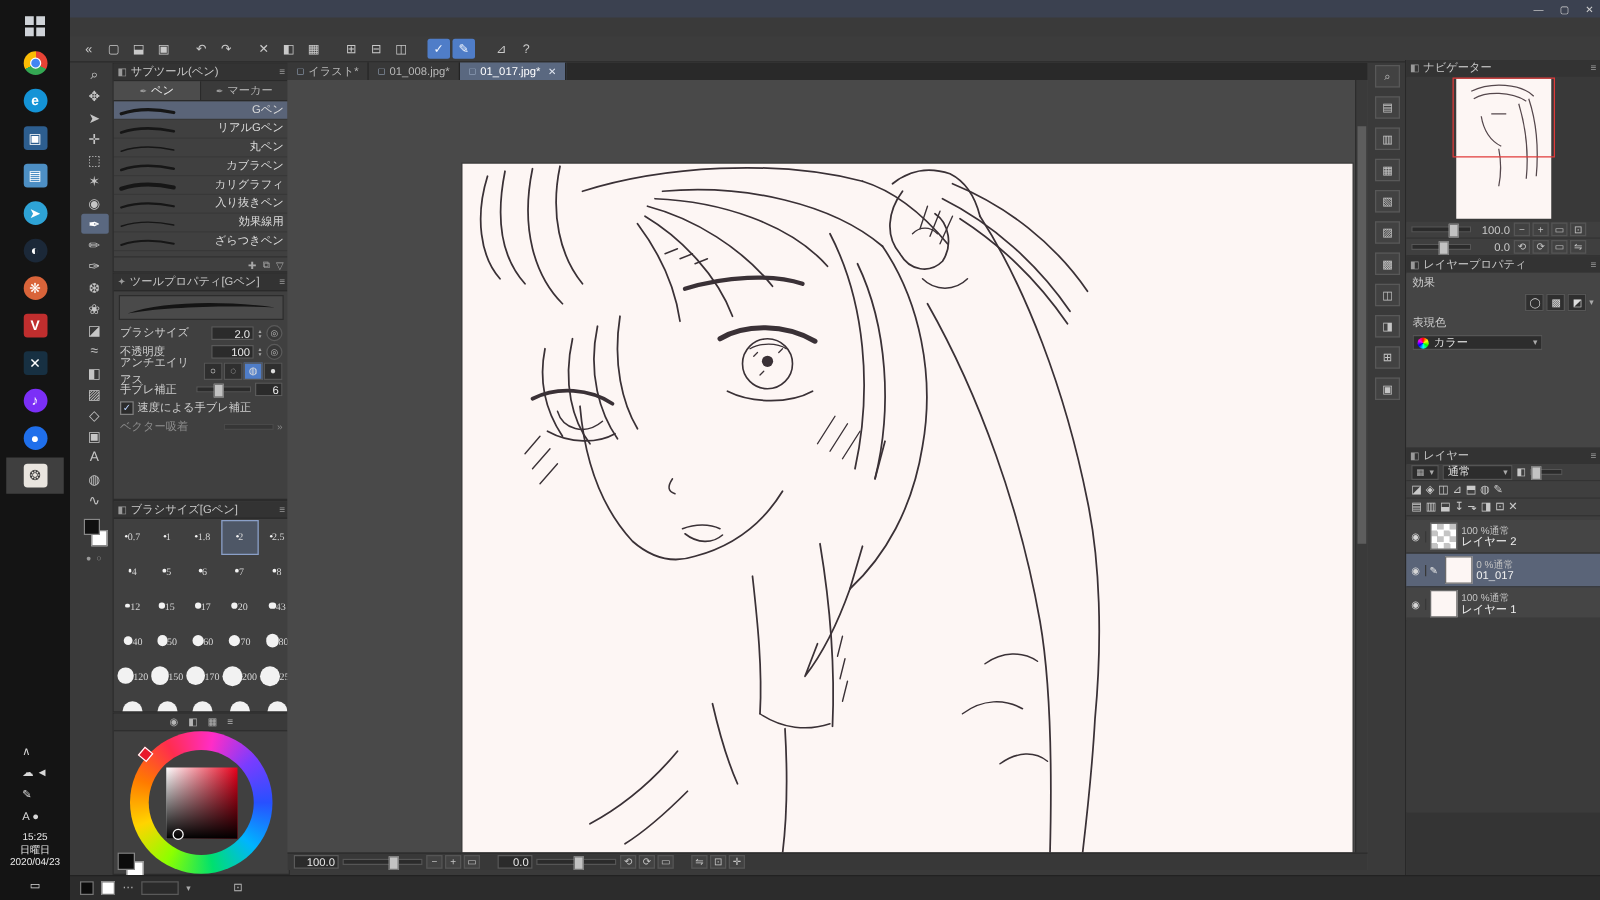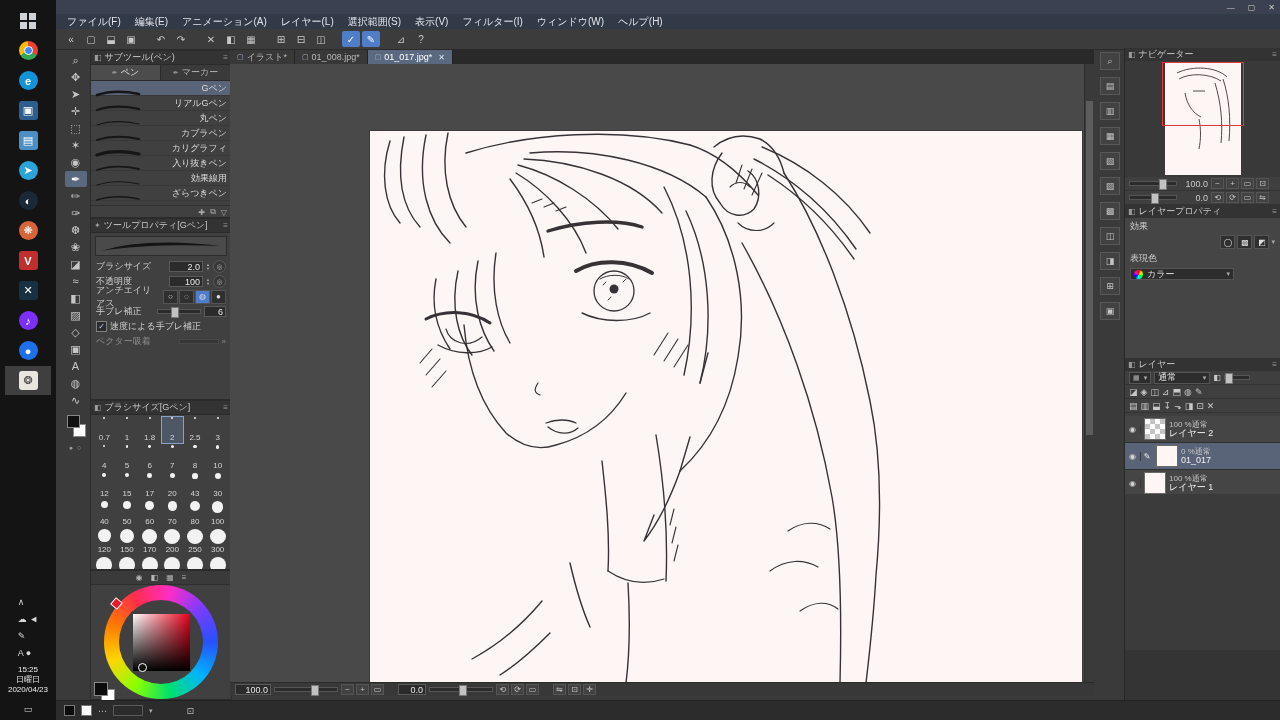--- a/index.html
+++ b/index.html
@@ -53,21 +53,21 @@
   .hdr{height:13px;background:#333;border-bottom:1px solid #2a2a2a;display:flex;align-items:center;
        font-size:9px;color:#c9c9c9;padding:0 3px;gap:3px;white-space:nowrap;overflow:hidden;}
   .hico{font-size:8px;color:#9a9a9a;}
   .hsp{flex:1;}
   #st-tabs{display:flex;height:15px;background:#353535;border-bottom:1px solid #2a2a2a;}
   .st-tab{flex:1;display:flex;align-items:center;justify-content:center;gap:3px;font-size:9px;color:#b5b5b5;
           background:#3a3a3a;border-right:1px solid #2a2a2a;}
   .st-tab.act{background:#4c4c4c;color:#ececec;}
   .st-tab .hico{font-size:7px;}
   #st-list{height:124px;overflow:hidden;}
-  .st-row{height:15px;display:flex;align-items:center;padding:0 4px;border-bottom:1px solid #383838;gap:4px;box-sizing:border-box;}
+  .st-row{height:15px;display:flex;padding:0 4px;border-bottom:1px solid #383838;gap:4px;box-sizing:border-box;}
   .st-row.sel{background:var(--selection);}
   .st-stroke{flex:0 0 46px;height:9px;}
   .st-label{flex:1;text-align:right;font-size:9px;color:#dcdcdc;}
   #st-foot{height:12px;display:flex;justify-content:flex-end;gap:5px;align-items:center;padding:0 4px;
            border-top:1px solid #303030;color:#a8a8a8;font-size:8px;}
   
   #tp-preview{margin:3px 4px;height:18px;background:#4a4a4a;border:1px solid #2c2c2c;display:flex;align-items:center;padding:0 4px;}
   .tp-row{display:flex;align-items:center;height:15px;padding:0 5px;font-size:9px;color:#cfcfcf;gap:3px;}
   .tp-label{flex:1;}
   .tp-row.dim,.tp-row.dim .tp-label{color:#8a8a8a;}
@@ -78,22 +78,22 @@
         display:flex;align-items:center;justify-content:center;border-radius:50%;}
   .aabtn{width:13px;height:12px;background:#2f2f2f;border:1px solid #555;display:flex;align-items:center;
          justify-content:center;font-size:8px;color:#ddd;}
   .aabtn.sel{background:var(--accent);}
   .track{position:relative;height:5px;background:#2b2b2b;border:1px solid #555;box-sizing:border-box;}
   .thumb{position:absolute;top:-3px;width:6px;height:9px;background:#c2c2c2;border:1px solid #777;}
   .cb{width:9px;height:9px;background:#2b2b2b;border:1px solid #808080;color:#bcd4ff;font-size:8px;
       line-height:9px;text-align:center;}
   
   #bs-grid{display:grid;grid-template-columns:repeat(6,1fr);padding:1px 2px;}
-  .bs-cell{display:flex;flex-direction:column;align-items:center;justify-content:space-between;height:28px;
-           border:1px solid transparent;box-sizing:border-box;padding-bottom:1px;}
+  .bs-cell{display:flex;flex-direction:row;align-items:center;justify-content:center;height:28px;
+           border:1px solid transparent;box-sizing:border-box;padding-bottom:1px;font-family:Liberation Serif, serif;}
   .bs-cell.sel{background:#4e5766;border-color:#8ba0c8;}
   .bs-dot{background:#f2f2f2;border-radius:50%;margin-bottom:2px;}
   .bs-num{font-size:8px;color:#d5d5d5;line-height:8px;}
   
   #cw-head{height:13px;background:#3a3a3a;border-bottom:1px solid #2e2e2e;display:flex;align-items:center;
            justify-content:center;gap:8px;font-size:8px;color:#b5b5b5;}
   #cw-wrap{position:relative;height:115px;}
   .ring{position:absolute;left:13px;top:0;width:114px;height:114px;border-radius:50%;
         background:conic-gradient(from -30deg,#ff2d4e,#ff2dc6,#7a3cff,#2850ff,#00b4ff,#00e06e,#8cff00,#ffd400,#ff7a00,#ff2d4e);}
   .ring::after{content:"";position:absolute;inset:15px;border-radius:50%;background:#404040;}
@@ -229,31 +229,20 @@
   <div id="window">
 
     <div id="titlebar">
       <span id="wctrl">
         <span>—</span>
         <span>▢</span>
         <span>✕</span>
       </span>
     </div>
 
-    <nav id="menubar">
-        <div class="menu-item">ファイル(F)</div>
-        <div class="menu-item">編集(E)</div>
-        <div class="menu-item">アニメーション(A)</div>
-        <div class="menu-item">レイヤー(L)</div>
-        <div class="menu-item">選択範囲(S)</div>
-        <div class="menu-item">表示(V)</div>
-        <div class="menu-item">フィルター(I)</div>
-        <div class="menu-item">ウィンドウ(W)</div>
-        <div class="menu-item">ヘルプ(H)</div>
-      </nav>
     <div id="toolbar">
         <div class="tbtn">«</div>
         <div class="tbtn">▢</div>
         <div class="tbtn">⬓</div>
         <div class="tbtn">▣</div>
         <span class="tsep"></span>
         <div class="tbtn">↶</div>
         <div class="tbtn">↷</div>
         <span class="tsep"></span>
         <div class="tbtn">✕</div>

